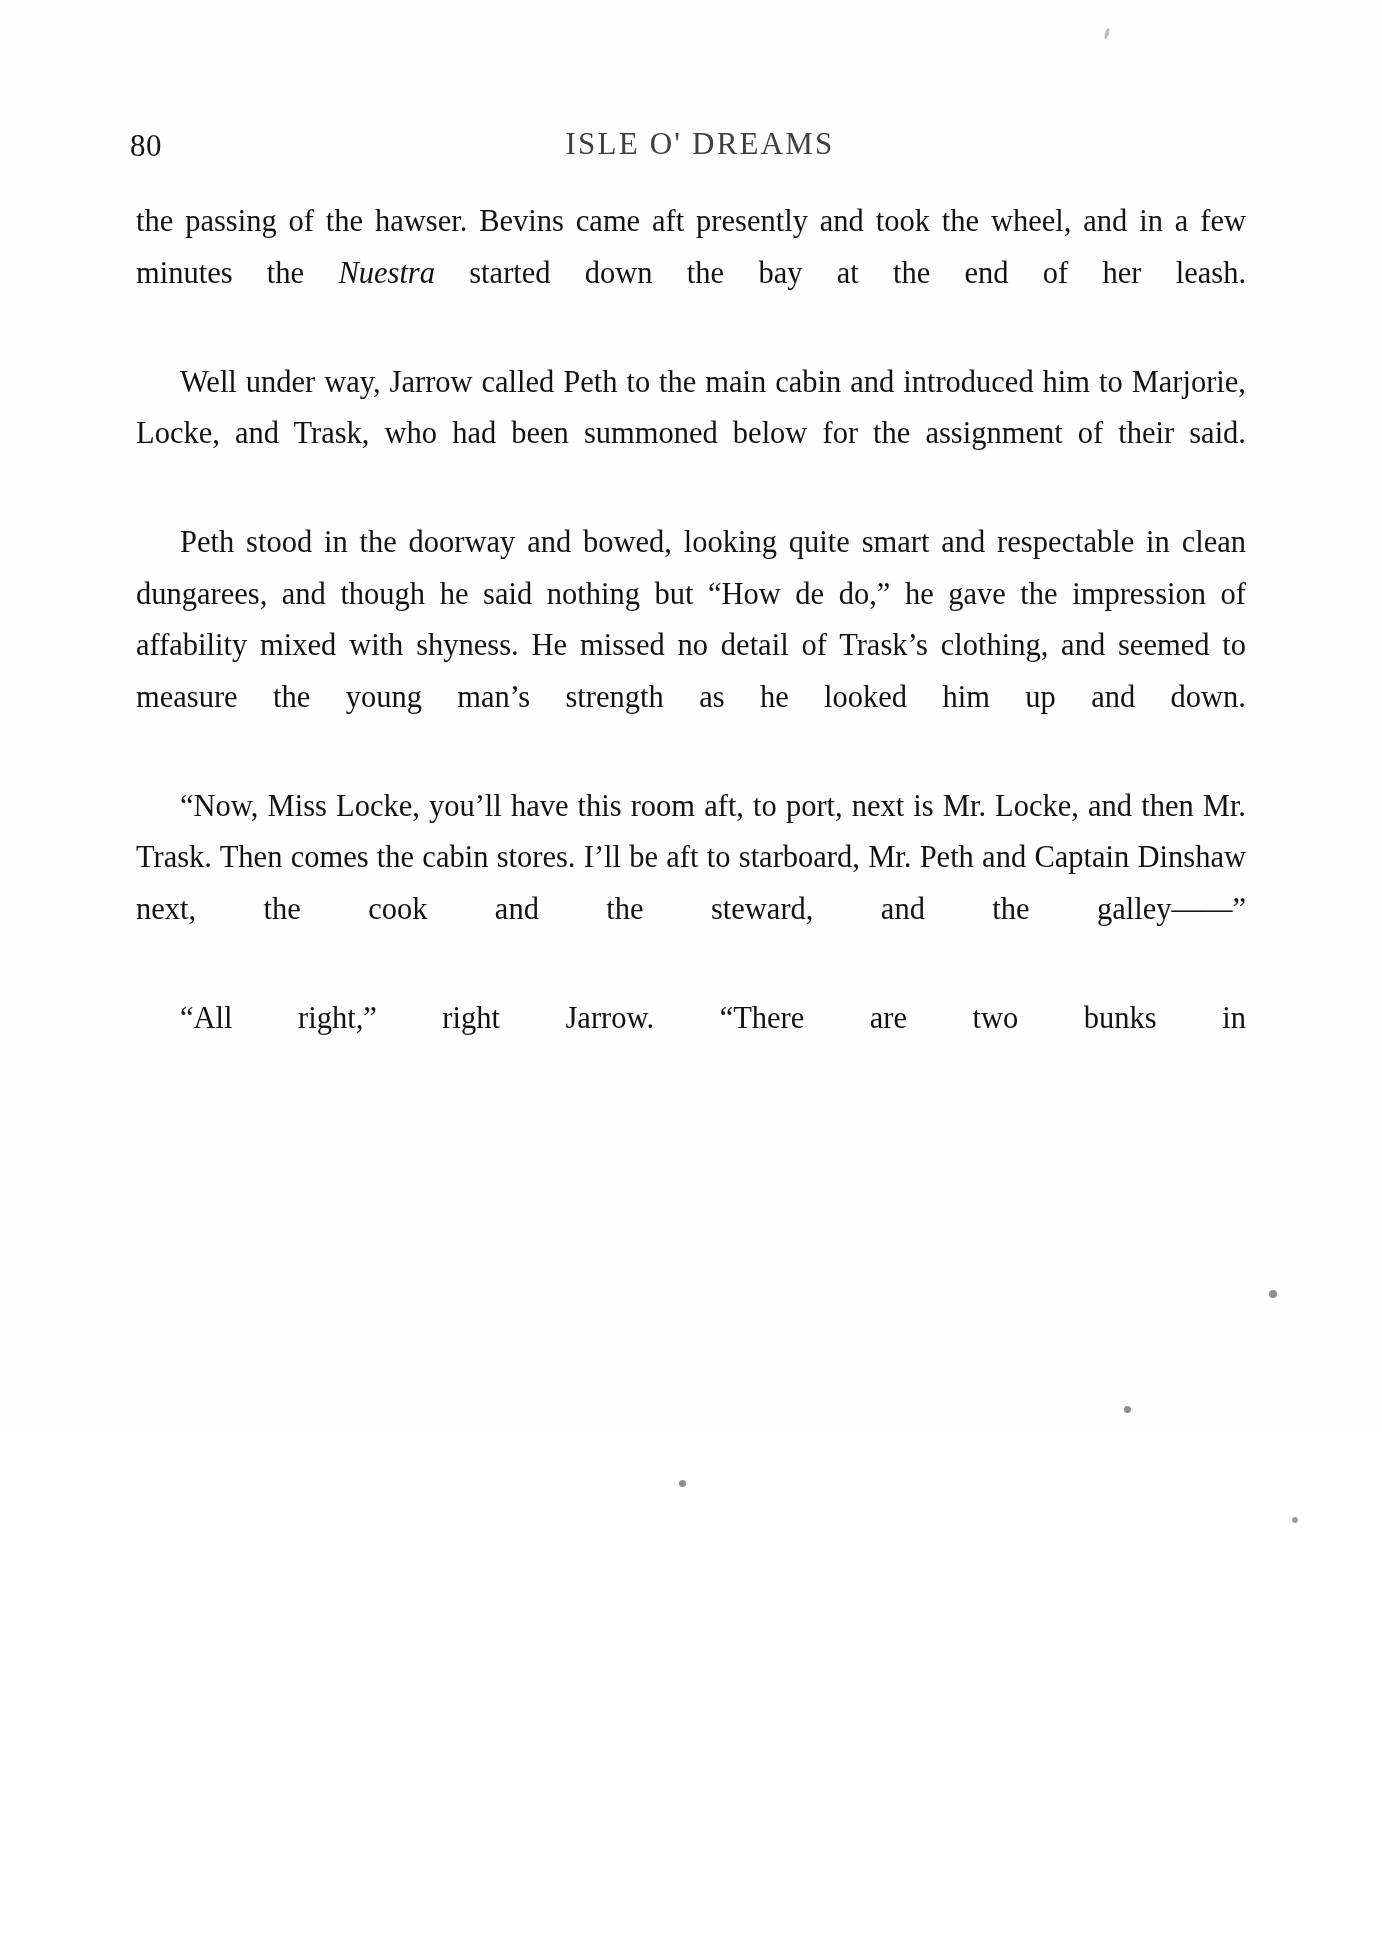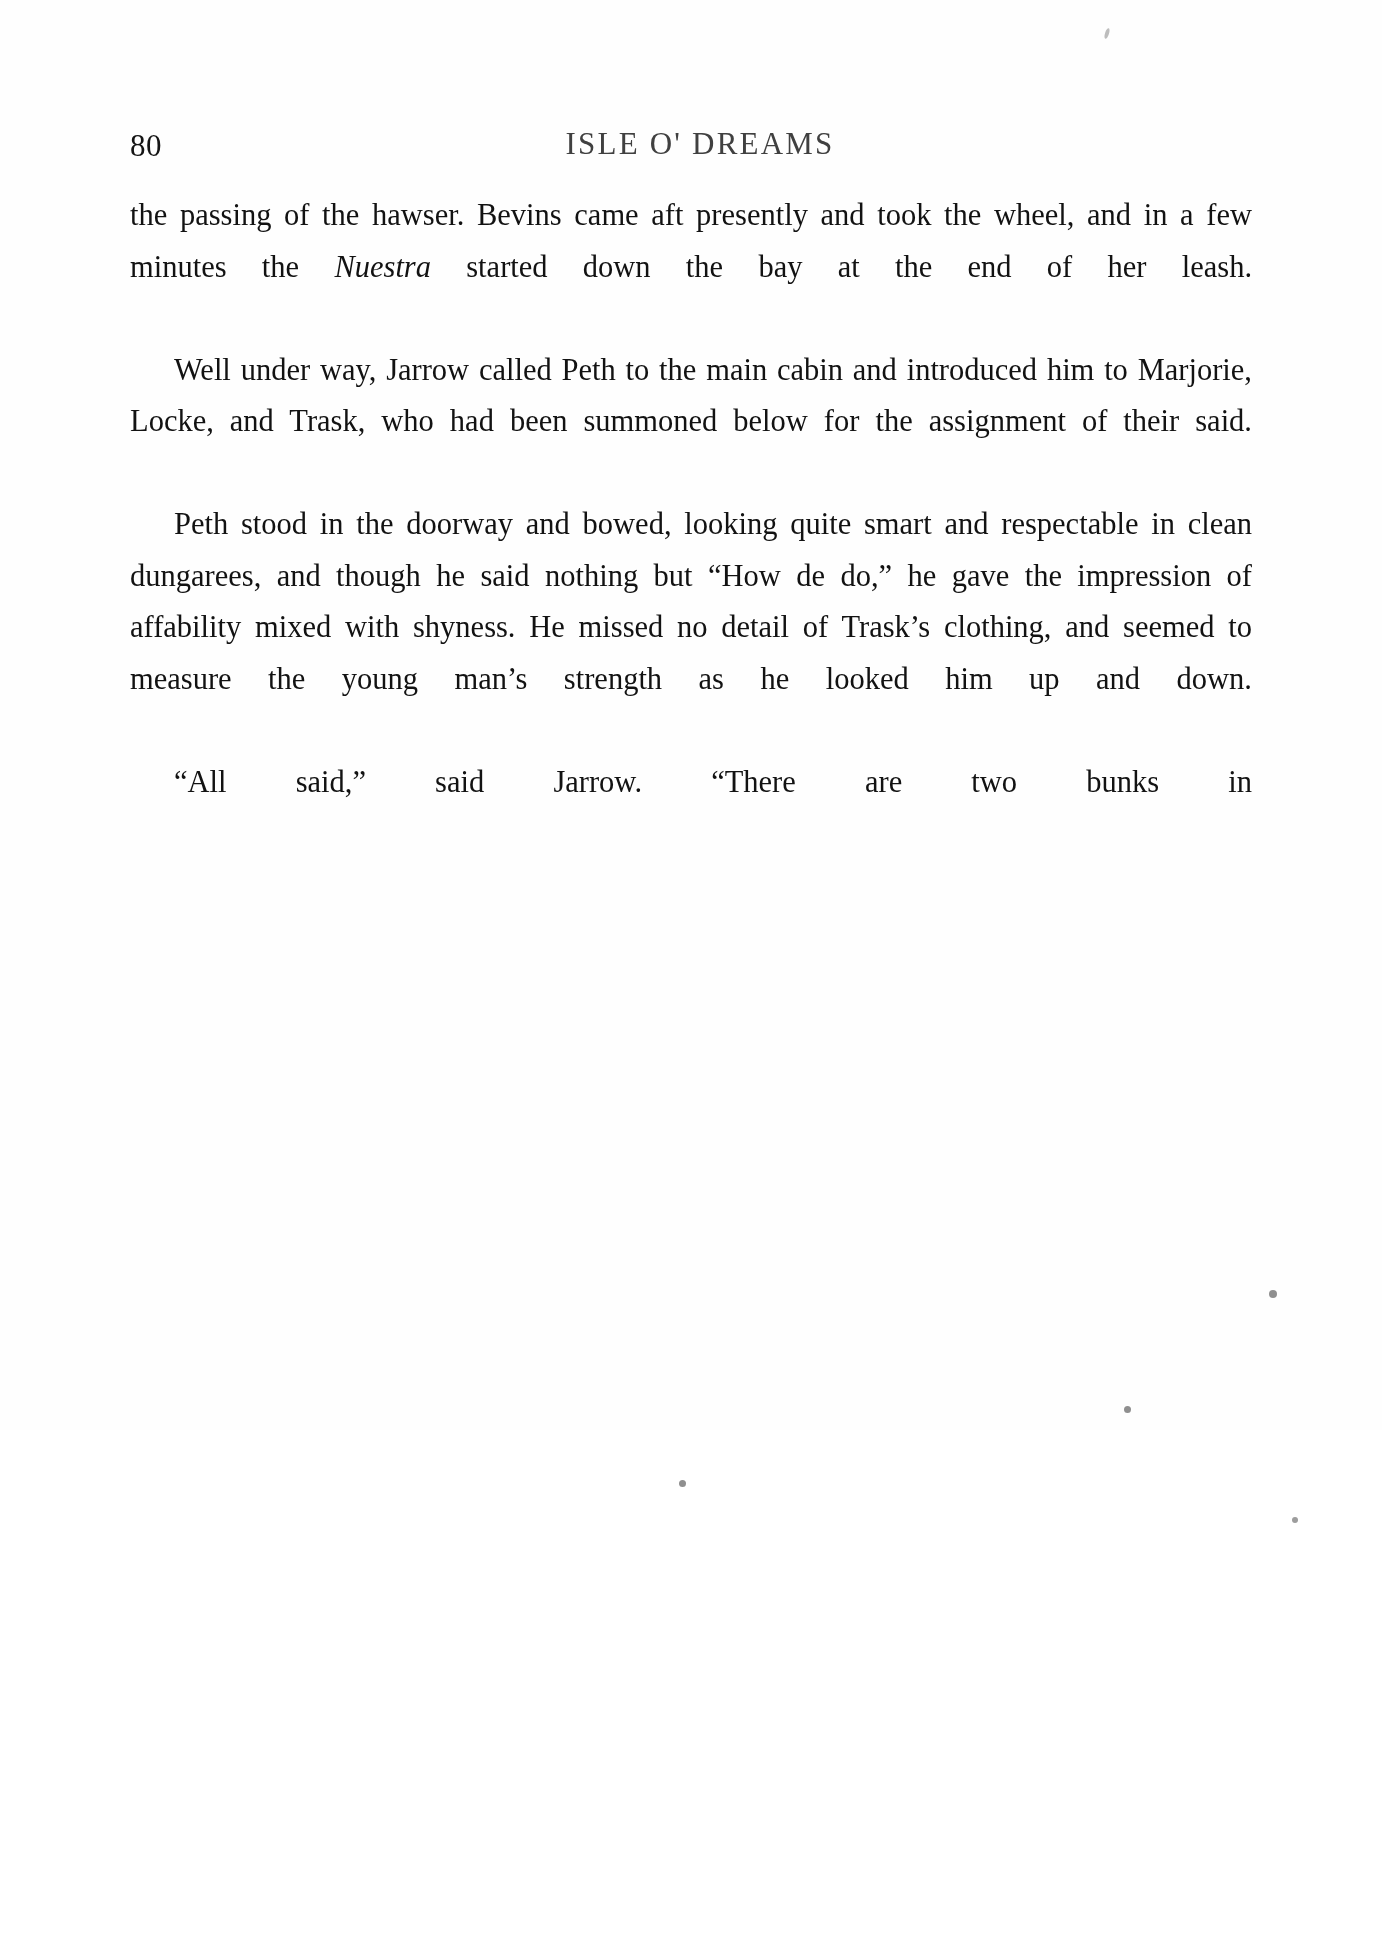--- a/index.html
+++ b/index.html
@@ -53,21 +53,21 @@
     position: absolute;
     top: 190px;
     left: 130px;
     width: 1122px;
     font-size: 30.5px;
     line-height: 51.5px;
     text-align: justify;
     color: #121212;
   }
   .body-text p {
-    margin: 0;
+    margin: 6px;
     text-indent: 44px;
   }
   .body-text p.noindent {
     text-indent: 0;
   }
   .body-text p .ital {
     font-style: italic;
   }
   
   .body-text p:after {
@@ -93,21 +93,22 @@
 
   <div class="header">
     <div class="folio">80</div>
     <div class="running-head">ISLE O' DREAMS</div>
   </div>
 
   <div class="body-text" id="body-text">
       <p class="noindent">the passing of the hawser.   Bevins came aft presently and took the wheel, and in a few minutes the <span class="ital">Nuestra</span> started down the bay at the end of her leash.</p>
       <p>Well under way, Jarrow called Peth to the main cabin and introduced him to Marjorie, Locke, and Trask, who had been summoned below for the assignment of their said.</p>
       <p>Peth stood in the doorway and bowed, looking quite smart and respectable in clean dungarees, and though he said nothing but “How de do,” he gave the impression of affability mixed with shyness.   He missed no detail of Trask’s clothing, and seemed to measure the young man’s strength as he looked him up and down.</p>
-      <p>“All said,” said Jarrow.   “There are two bunks in</p>
+      <p>“Now, Miss Locke, you’ll have this room aft, to port, next is Mr. Locke, and then Mr. Trask.   Then comes the cabin stores.   I’ll be aft to starboard, Mr. Peth and Captain Dinshaw next, the cook and the steward, and the galley——”</p>
+      <p>“All right,” right Jarrow.   “There are two bunks in</p>
     </div>
 
   <span class="speck s1"></span>
   <span class="speck s2"></span>
   <span class="speck s3"></span>
   <span class="speck s4"></span>
   <span class="speck s5"></span>
 
 </div>
 

